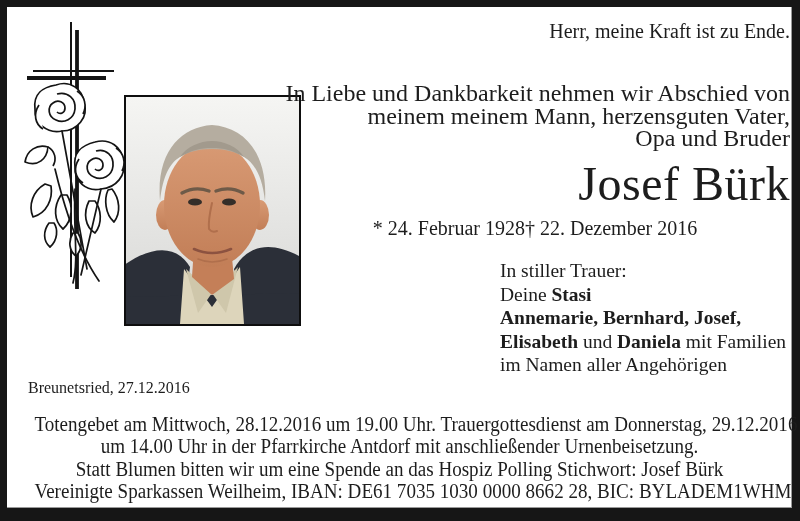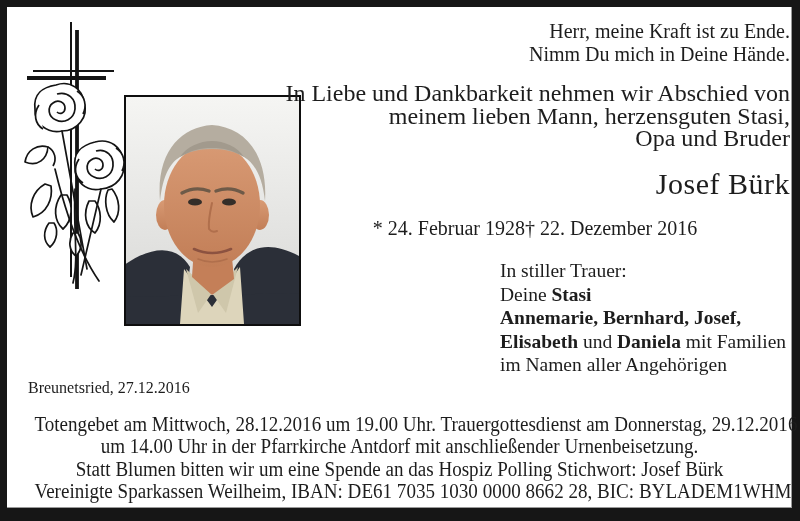--- a/index.html
+++ b/index.html
@@ -23,21 +23,21 @@
   .photo {
     left:117px; top:88px; width:173px; height:227px;
     border:2px solid #0e0e0e; background:#e8e8e6; overflow:hidden;
   }
   .photo svg { display:block; }
 
   
   .ccol { left:273px; width:510px; text-align:right; }
   .verse { top:13px; font-size:20px; line-height:23px; }
   .intro { top:75px; font-size:24px; line-height:22.5px; }
-  .name  { top:153px; font-size:30px; line-height:48px; letter-spacing:0.5px; }
+  .name  { top:153px; font-size:48px; line-height:48px; letter-spacing:0.5px; }
   .dates { top:210px; font-size:20px; display:flex; justify-content:center; }
 
   .mourners { left:493px; top:252px; font-size:19.5px; line-height:23.5px; }
   .mourners b { font-weight:bold; }
 
   .place-date { left:21px; top:372px; font-size:16px; }
 
   .announce {
     left:0; top:406px; width:785px; text-align:center;
     font-size:20.5px; line-height:22.4px;
@@ -127,26 +127,25 @@
 
       <path d="M86,106 q-4,18 -3,26 q3,4 8,2" stroke="#b06f4c" stroke-width="2" fill="none" stroke-linecap="round"></path>
 
       <path d="M68,152 q18,8 37,0" stroke="#8c5240" stroke-width="2.6" fill="none" stroke-linecap="round"></path>
       <path d="M72,162 q14,6 29,0" stroke="#b06f4c" stroke-width="1.6" fill="none" stroke-linecap="round"></path>
     </svg>
   </div>
 
   <div class="abs ccol verse">
     <div>Herr, meine Kraft ist zu Ende.</div>
-    <div>Nimm Du mich in Deine Hände.</div>
   </div>
 
   <div class="abs ccol intro">
     <div>In Liebe und Dankbarkeit nehmen wir Abschied von</div>
-    <div>meinem lieben Mann, herzensguten Stasi,</div>
+    <div>meinem meinem Mann, herzensguten Vater,</div>
     <div>Opa und Bruder</div>
   </div>
 
   <div class="abs ccol name">Josef Bürk</div>
 
   <div class="abs ccol dates">
     <span>* 24. Februar 1928</span>
     <span>† 22. Dezember 2016</span>
   </div>
 

